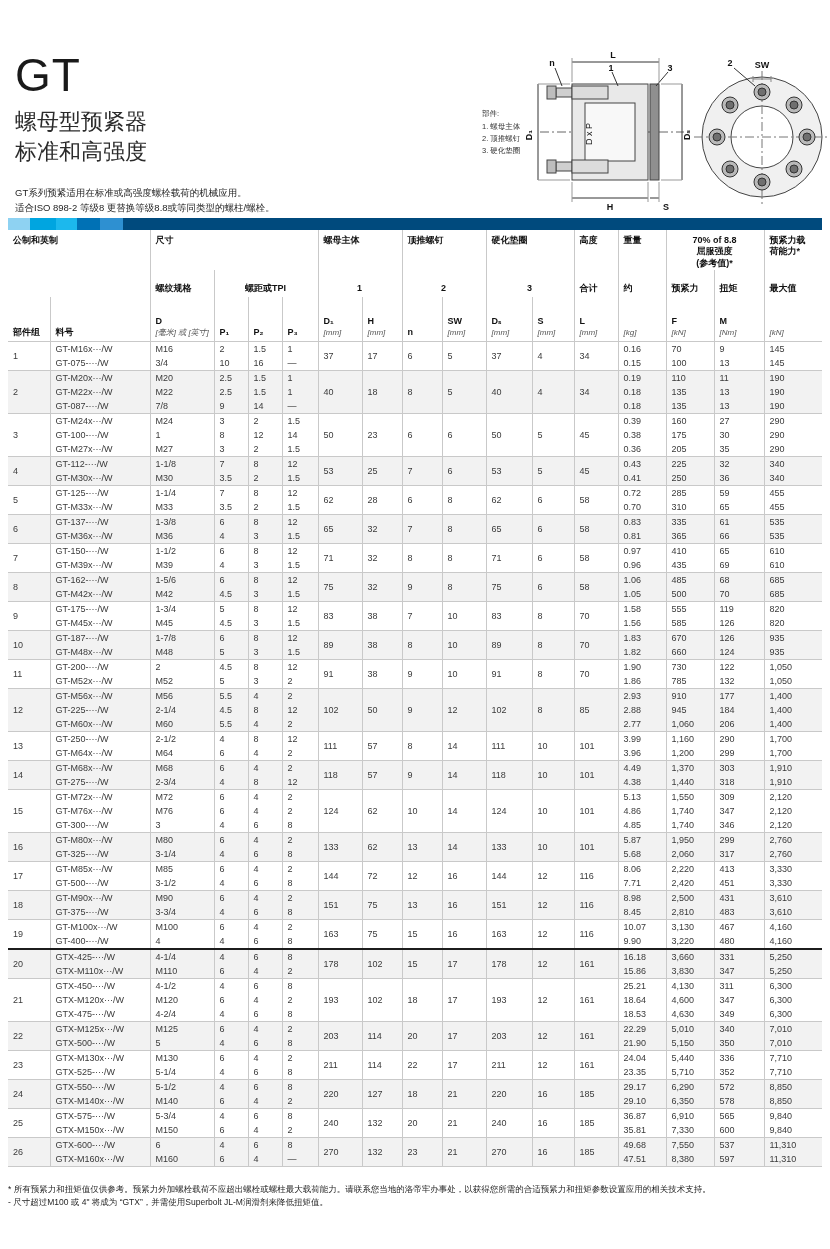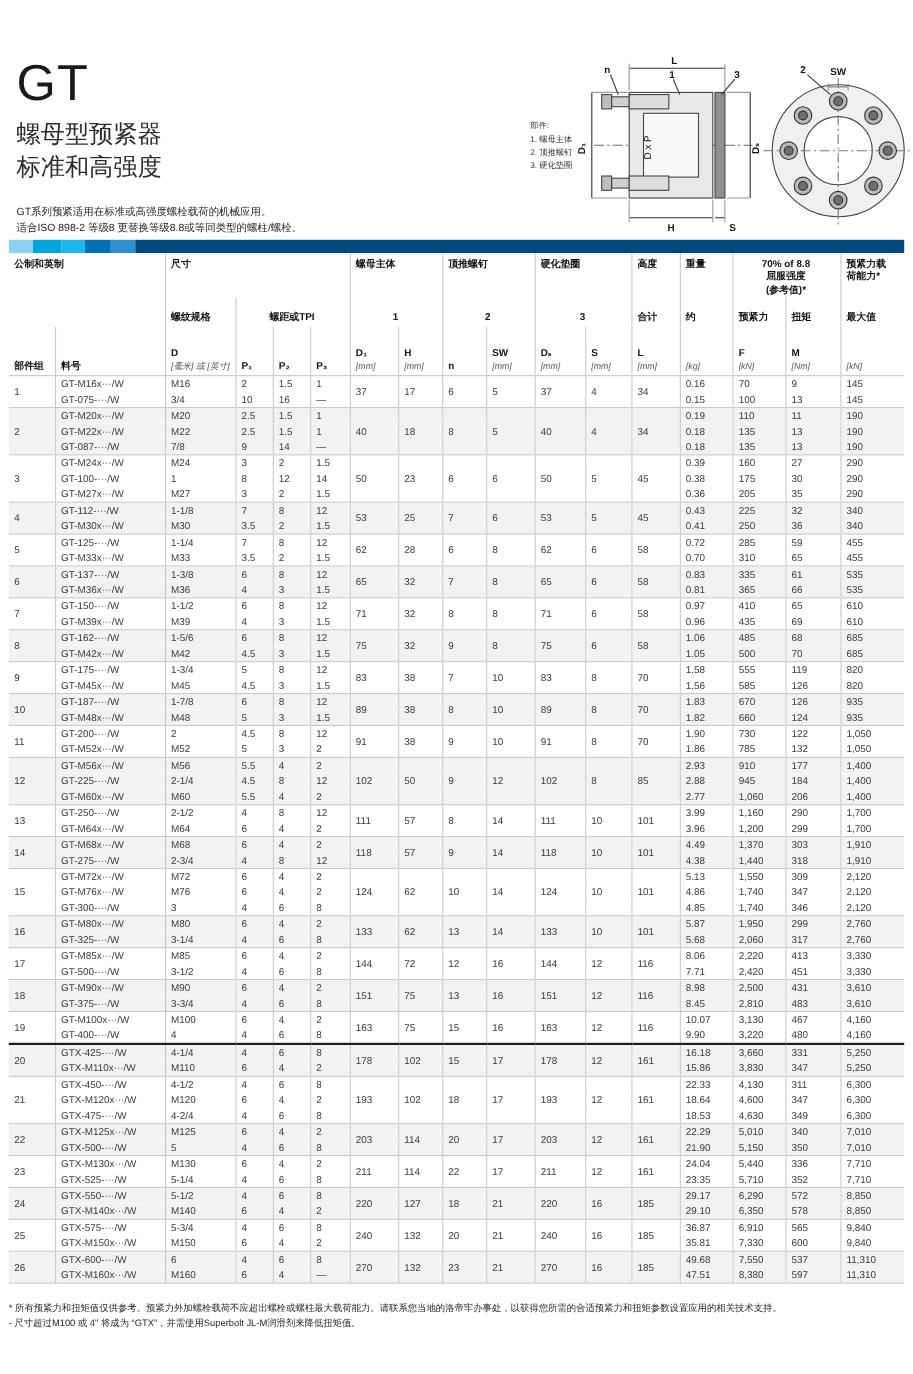--- a/index.html
+++ b/index.html
@@ -889,21 +889,21 @@
           <td>4</td>
           <td>6</td>
           <td>8</td>
           <td rowspan="3">193</td>
           <td rowspan="3">102</td>
           <td rowspan="3">18</td>
           <td rowspan="3">17</td>
           <td rowspan="3">193</td>
           <td rowspan="3">12</td>
           <td rowspan="3">161</td>
-          <td>22.33</td>
+          <td>25.21</td>
           <td>4,130</td>
           <td>311</td>
           <td>6,300</td>
         </tr>
         <tr>
           <td>GTX-M120x···/W</td>
           <td>M120</td>
           <td>6</td>
           <td>4</td>
           <td>2</td>

